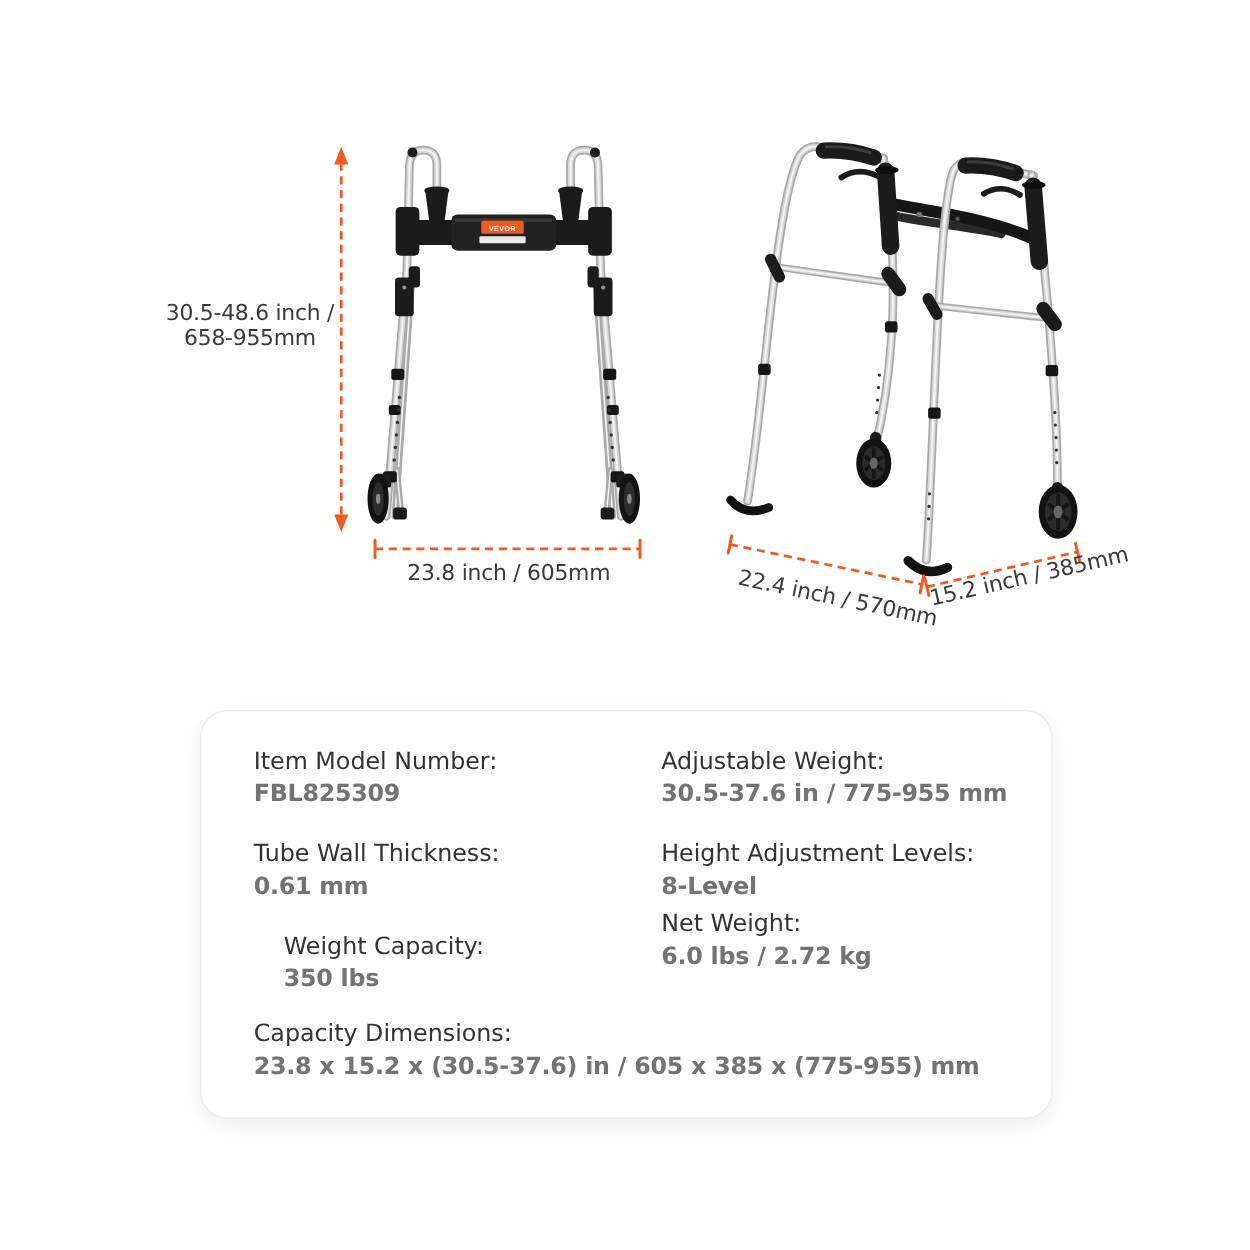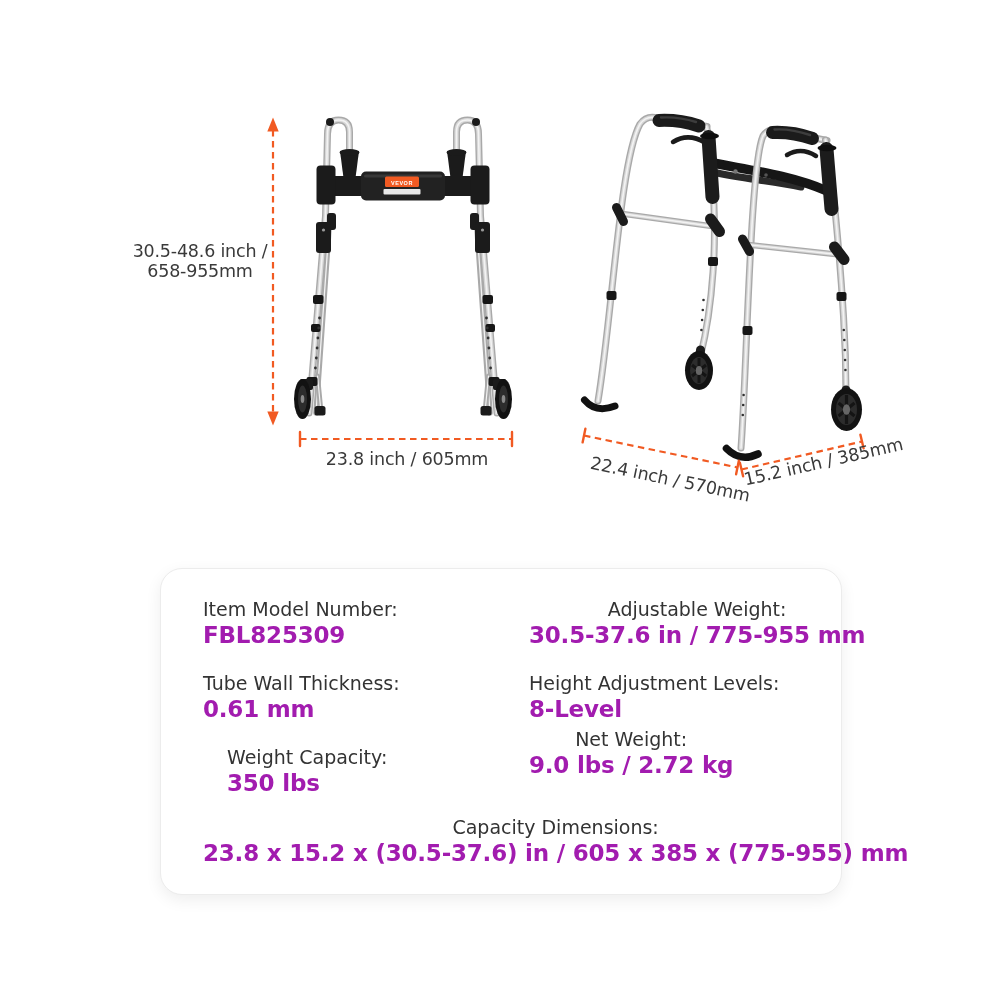--- a/index.html
+++ b/index.html
@@ -18,22 +18,22 @@
   .dim-label{
     position:absolute;color:#3a3a3a;font-size:17.5px;line-height:20px;
     text-align:center;letter-spacing:-0.2px;white-space:nowrap;
   }
   .spec-card{
     position:absolute;left:160px;top:568px;width:680px;height:325px;
     background:#ffffff;border:1px solid #ececec;border-radius:22px;
     box-shadow:0 5px 16px rgba(0,0,0,0.07);
   }
   .spec-item{position:absolute;white-space:nowrap;}
-  .spec-label{color:#333333;font-size:19px;line-height:24px;font-weight:normal;text-align:center;}
-  .spec-value{color:#a21caf;font-size:23px;line-height:26px;font-weight:bold;margin-top:1px;letter-spacing:-0.2px;}
+  .spec-label{color:#333333;font-size:19px;line-height:24px;font-weight:normal;}
+  .spec-value{color:#737373;font-size:19px;line-height:26px;font-weight:bold;margin-top:1px;letter-spacing:-0.2px;}
 </style>
 </head>
 <body>
 
 <svg class="abs" style="left:0;top:0" width="1000" height="560" viewBox="0 0 1000 560">
   <defs>
 
     <path id="f-ll" d="M 309 413 L 325.5 216 L 327.5 134 Q 327.5 120 338.5 120 Q 349.5 120 349.5 132 L 349.5 154"></path>
     <path id="f-ll2" d="M 316 413 L 329.5 222"></path>
     <path id="f-rl" d="M 497 413 L 480.5 216 L 478.5 134 Q 478.5 120 467.5 120 Q 456.5 120 456.5 132 L 456.5 154"></path>
@@ -292,21 +292,21 @@
     <div class="spec-value">8-Level</div>
   </div>
 
   <div class="spec-item" style="left:42px;top:176px;margin-left:24px;">
     <div class="spec-label">Weight Capacity:</div>
     <div class="spec-value">350 lbs</div>
   </div>
 
   <div class="spec-item" style="left:368px;top:158px;">
     <div class="spec-label">Net Weight:</div>
-    <div class="spec-value">9.0 lbs / 2.72 kg</div>
+    <div class="spec-value">6.0 lbs / 2.72 kg</div>
   </div>
 
   <div class="spec-item" style="left:42px;top:246px;">
     <div class="spec-label">Capacity Dimensions:</div>
     <div class="spec-value">23.8 x 15.2 x (30.5-37.6) in / 605 x 385 x (775-955) mm</div>
   </div>
 
 </div>
 
 </body></html>

